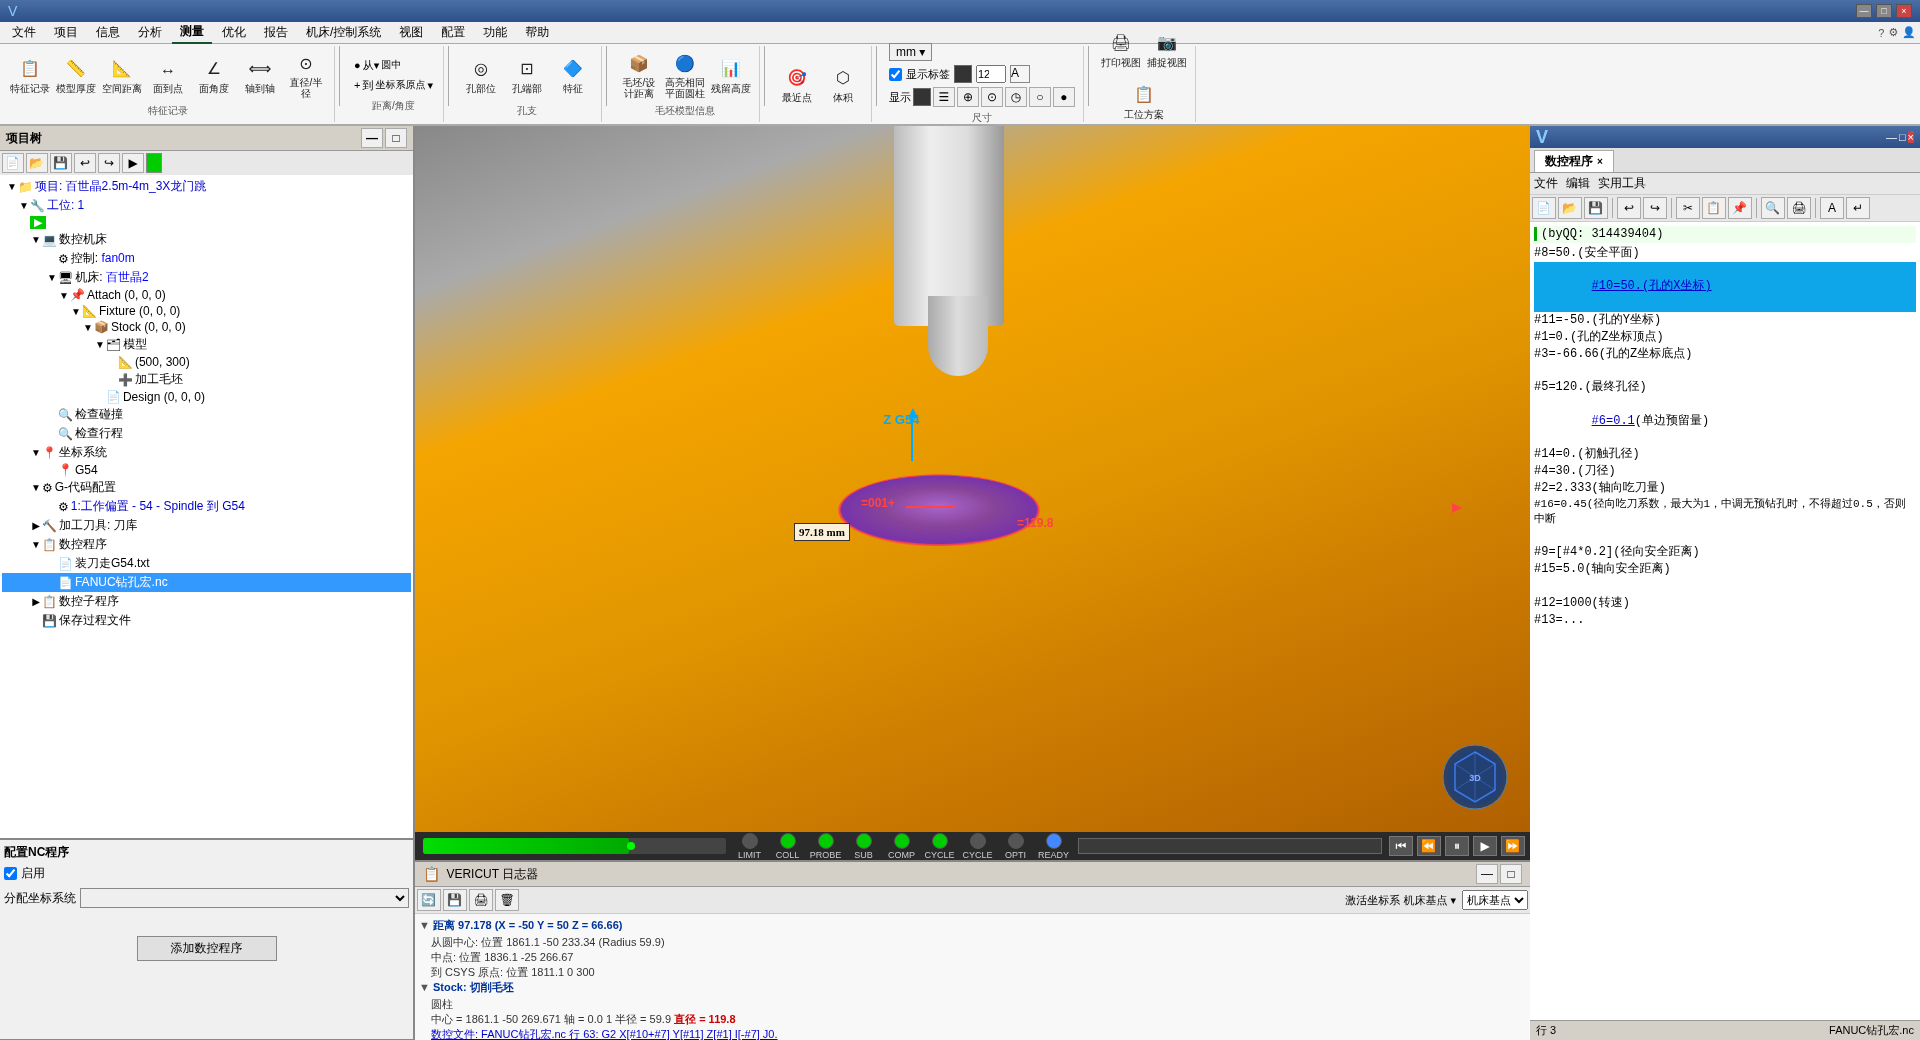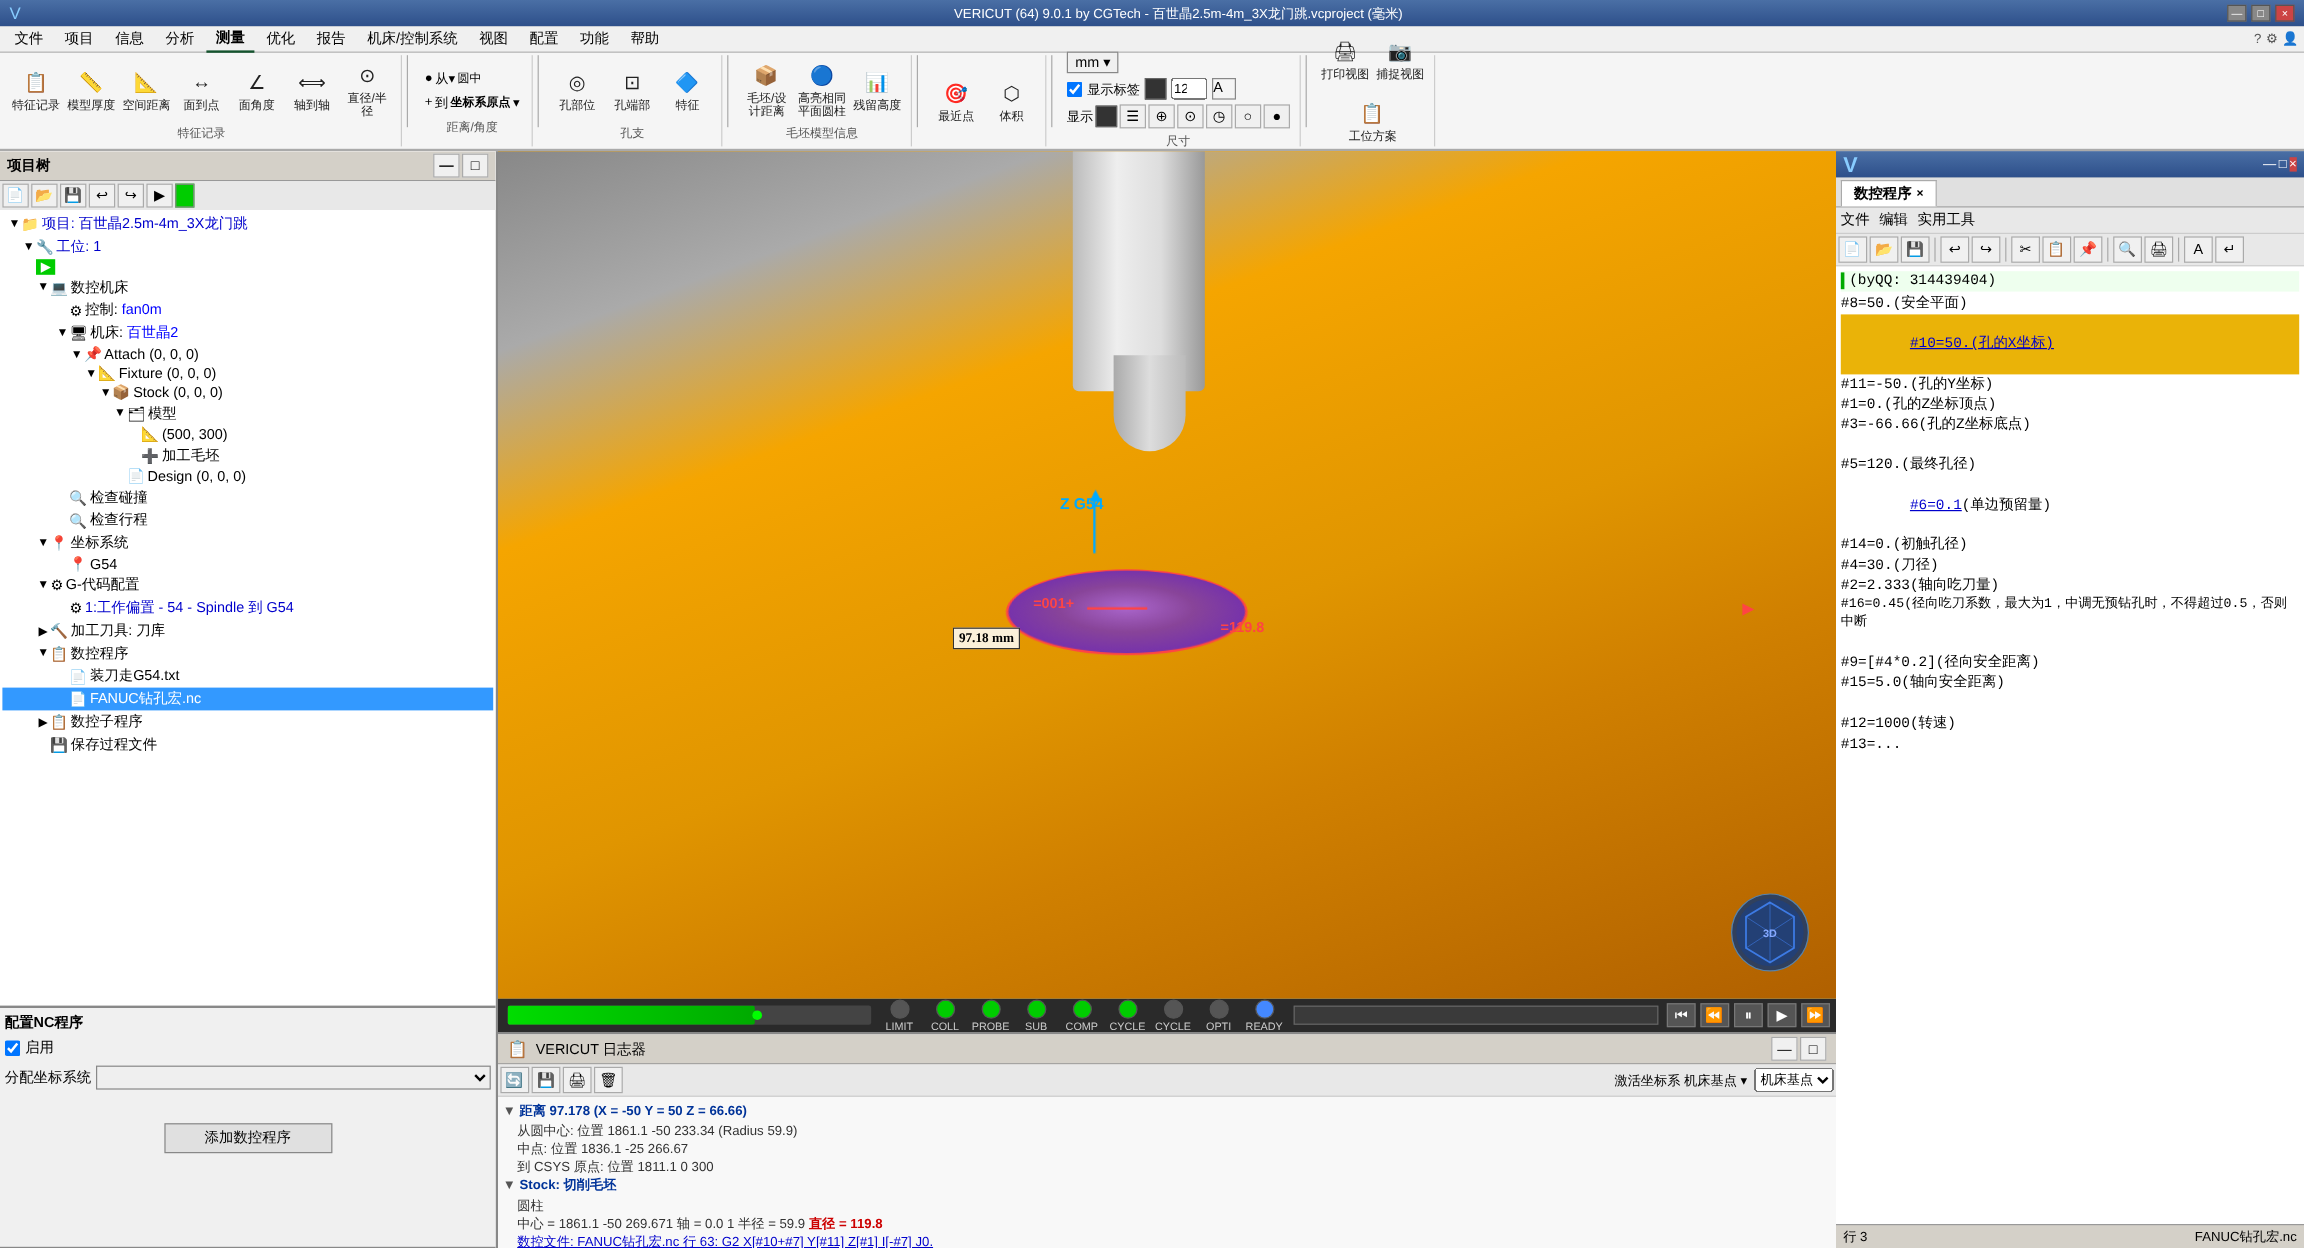--- a/index.html
+++ b/index.html
@@ -177,21 +177,21 @@
     }
     .nc-tb-btn {
       width: 24px; height: 22px; border: 1px solid #aaa; background: #f0f0f0;
       cursor: pointer; display: flex; align-items: center; justify-content: center; font-size: 12px;
     }
     #nc-content {
       flex: 1; overflow-y: auto; background: white; padding: 4px;
       font-family: 'Courier New', monospace; font-size: 12px; line-height: 1.4;
     }
     .nc-line { white-space: pre; }
-    .nc-line.current { background: #eab308; }
+    .nc-line.current { background: #0ea5e9; }
     .nc-line a { color: #0000cc; text-decoration: underline; cursor: pointer; }
     #nc-statusbar {
       height: 20px; background: #d4d0c8; border-top: 1px solid #999;
       display: flex; align-items: center; justify-content: space-between;
       padding: 0 6px; font-size: 11px;
     }
 
     
     #viewport-gizmo {
       position: absolute; bottom: 20px; right: 20px; width: 70px; height: 70px;
@@ -223,21 +223,20 @@
       display: flex; flex-direction: column; width: 390px;
     }
   </style>
 </head>
 <body>
 
 <div id="titlebar">
   <div style="width:100px; display:flex; gap:4px;">
     <div style="color:#88ccff; font-size:14px;">V</div>
   </div>
-  <div class="title">VERICUT  (64)  9.0.1 by CGTech - 百世晶2.5m-4m_3X龙门跳.vcproject (毫米)</div>
   <div class="win-controls">
     <div class="win-btn">—</div>
     <div class="win-btn">□</div>
     <div class="win-btn" style="background:#cc4444;">×</div>
   </div>
 </div>
 
 <div id="menubar">
   <div class="menu-item">文件</div>
   <div class="menu-item">项目</div>
@@ -297,21 +296,21 @@
 
   <div class="separator"></div>
 
   <div class="toolbar-section">
     <div class="toolbar-row">
       <div style="display:flex; flex-direction:column; gap:1px;">
         <div style="display:flex; align-items:center; gap:2px; padding: 2px 4px; cursor:pointer; font-size:11px;">
           <span>●</span> 从▾ <span style="font-size:10px;">圆中</span>
         </div>
         <div style="display:flex; align-items:center; gap:2px; padding: 2px 4px; cursor:pointer; font-size:11px;">
-          <span>+</span> 到 <span style="font-size:10px;font-weight:bold;">坐标系原点</span> ▾
+          <span>+</span> 到 <span style="font-size:10px;">坐标系原点</span> ▾
         </div>
       </div>
     </div>
     <div class="toolbar-section-label">距离/角度</div>
   </div>
 
   <div class="separator"></div>
 
   <div class="toolbar-section">
     <div class="toolbar-row">

